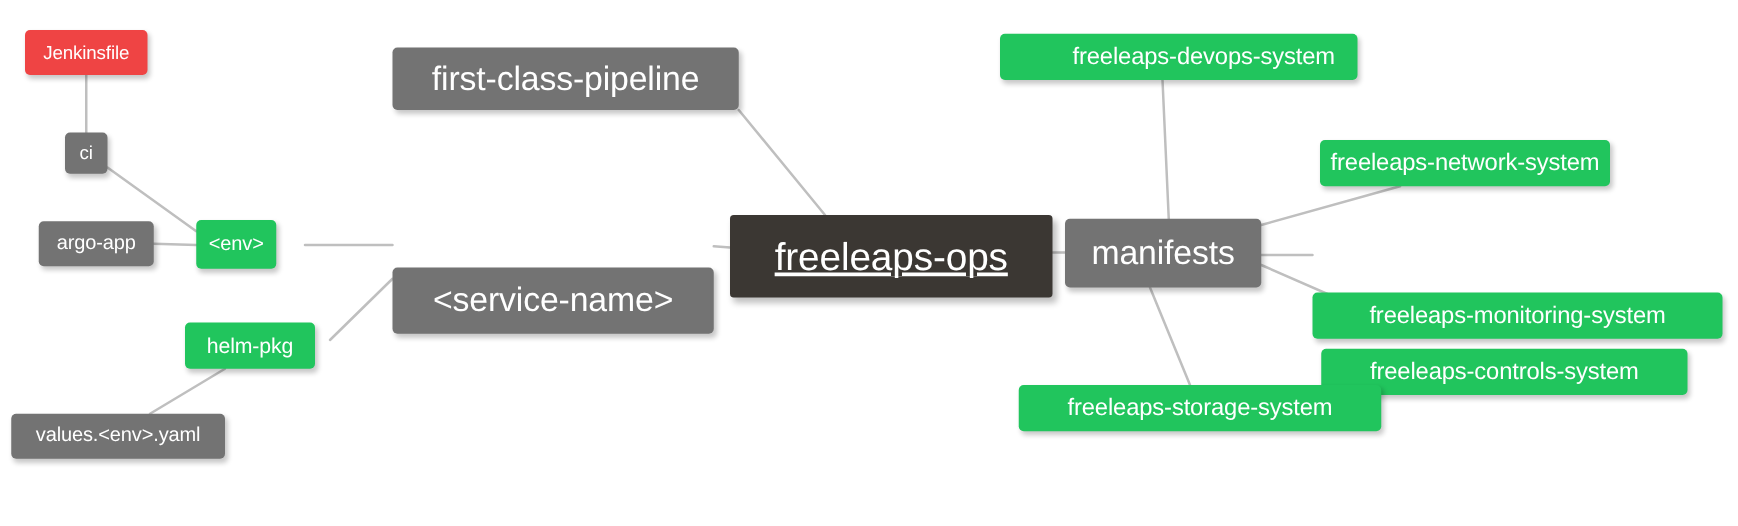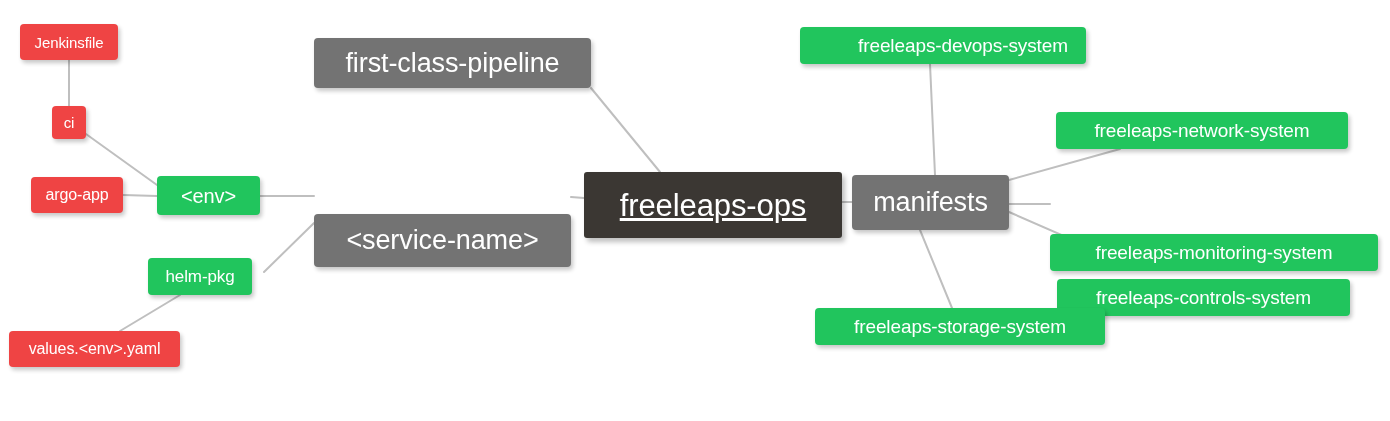--- a/index.html
+++ b/index.html
@@ -39,21 +39,21 @@
     line-height: 1;
     letter-spacing: -0.1px;
   }
   .node.root {
     background: #3b3733;
     border-radius: 3px;
     box-shadow: 3px 4px 5px rgba(0,0,0,0.25);
   }
   .node.blue   { background: #737373; }
   .node.green  { background: #21c55d; }
-  .node.red    { background: #ef4444; }
+  .node.red    { background: #737373; }
   .node.orange { background: #ef4444; }
 </style>
 </head>
 <body>
 
 <div id="canvas">
   <svg id="edges" viewBox="0 0 1390 421" xmlns="http://www.w3.org/2000/svg">
       <line x1="69" y1="60" x2="69" y2="106" stroke="#bfbfbf" stroke-width="2" stroke-linecap="round"></line>
       <line x1="86" y1="134" x2="157" y2="185" stroke="#bfbfbf" stroke-width="2" stroke-linecap="round"></line>
       <line x1="123" y1="195" x2="157" y2="196" stroke="#bfbfbf" stroke-width="2" stroke-linecap="round"></line>
@@ -72,21 +72,21 @@
   <div id="node-layer">
       <div class="node orange" style="left: 20px; top: 24px; width: 98px; height: 36px; font-size: 15px;">
         <span>Jenkinsfile</span>
       </div>
       <div class="node red" style="left: 52px; top: 106px; width: 34px; height: 33px; font-size: 15px;">
         <span>ci</span>
       </div>
       <div class="node red" style="left: 31px; top: 177px; width: 92px; height: 36px; font-size: 16px;">
         <span>argo-app</span>
       </div>
-      <div class="node green" style="left: 157px; top: 176px; width: 103px; height: 39px; font-size: 20px;">
+      <div class="node green" style="left: 157px; top: 176px; width: 64px; height: 39px; font-size: 16px;">
         <span>&lt;env&gt;</span>
       </div>
       <div class="node green" style="left: 148px; top: 258px; width: 104px; height: 37px; font-size: 17px;">
         <span>helm-pkg</span>
       </div>
       <div class="node red" style="left: 9px; top: 331px; width: 171px; height: 36px; font-size: 16px;">
         <span>values.&lt;env&gt;.yaml</span>
       </div>
       <div class="node blue" style="left: 314px; top: 38px; width: 277px; height: 50px; font-size: 27px;">
         <span>first-class-pipeline</span>
@@ -96,21 +96,21 @@
       </div>
       <div class="node root" style="left: 584px; top: 172px; width: 258px; height: 66px; font-size: 31px; text-decoration: underline;">
         <span>freeleaps-ops</span>
       </div>
       <div class="node blue" style="left: 852px; top: 175px; width: 157px; height: 55px; font-size: 27px;">
         <span>manifests</span>
       </div>
       <div class="node green" style="left: 800px; top: 27px; width: 286px; height: 37px; font-size: 19px; padding-left: 40px;">
         <span>freeleaps-devops-system</span>
       </div>
-      <div class="node green" style="left: 1056px; top: 112px; width: 292px; height: 37px; font-size: 19px;">
+      <div class="node green" style="left: 1056px; top: 112px; width: 232px; height: 37px; font-size: 19px;">
         <span>freeleaps-network-system</span>
       </div>
       <div class="node green" style="left: 1050px; top: 186px; width: 328px; height: 37px; font-size: 19px; margin-top: 48px;">
         <span>freeleaps-monitoring-system</span>
       </div>
       <div class="node green" style="left: 1057px; top: 257px; width: 293px; height: 37px; font-size: 19px; margin-top: 22px;">
         <span>freeleaps-controls-system</span>
       </div>
       <div class="node green" style="left: 815px; top: 308px; width: 290px; height: 37px; font-size: 19px;">
         <span>freeleaps-storage-system</span>

